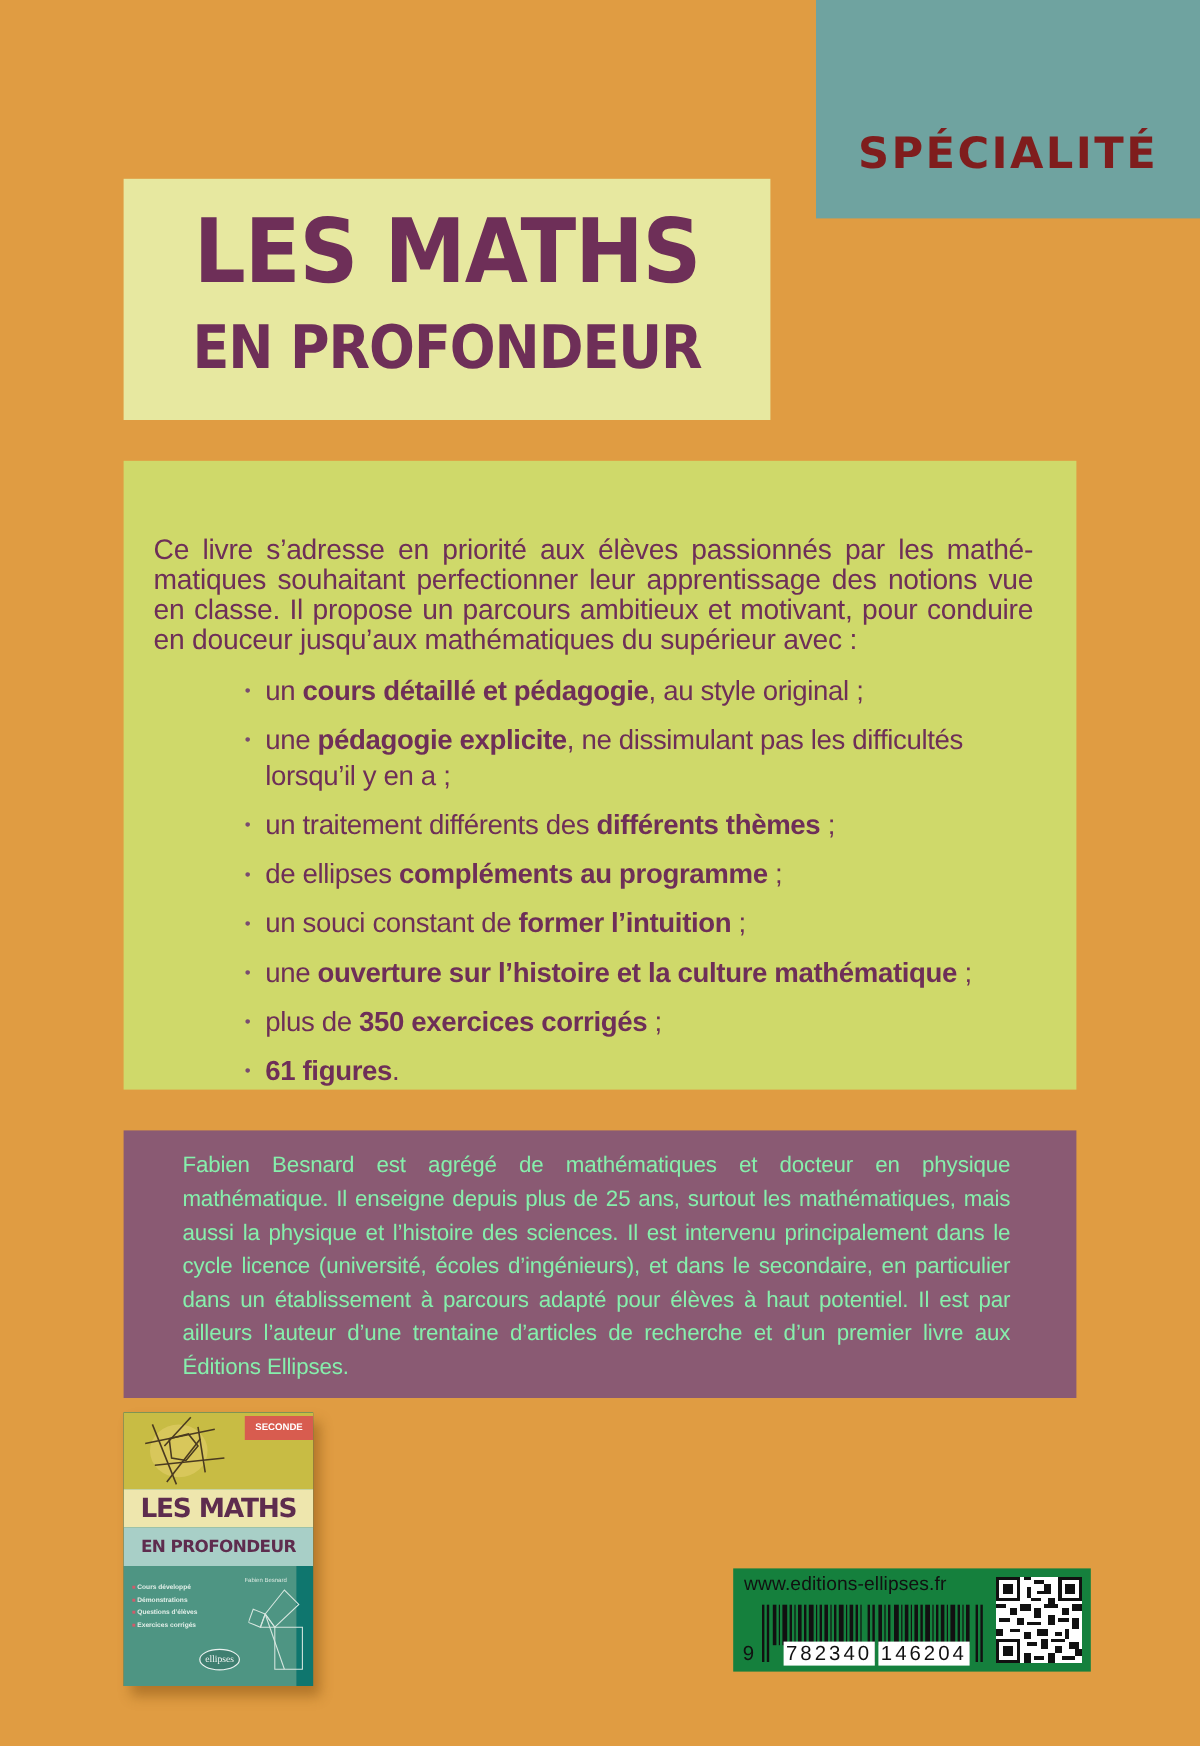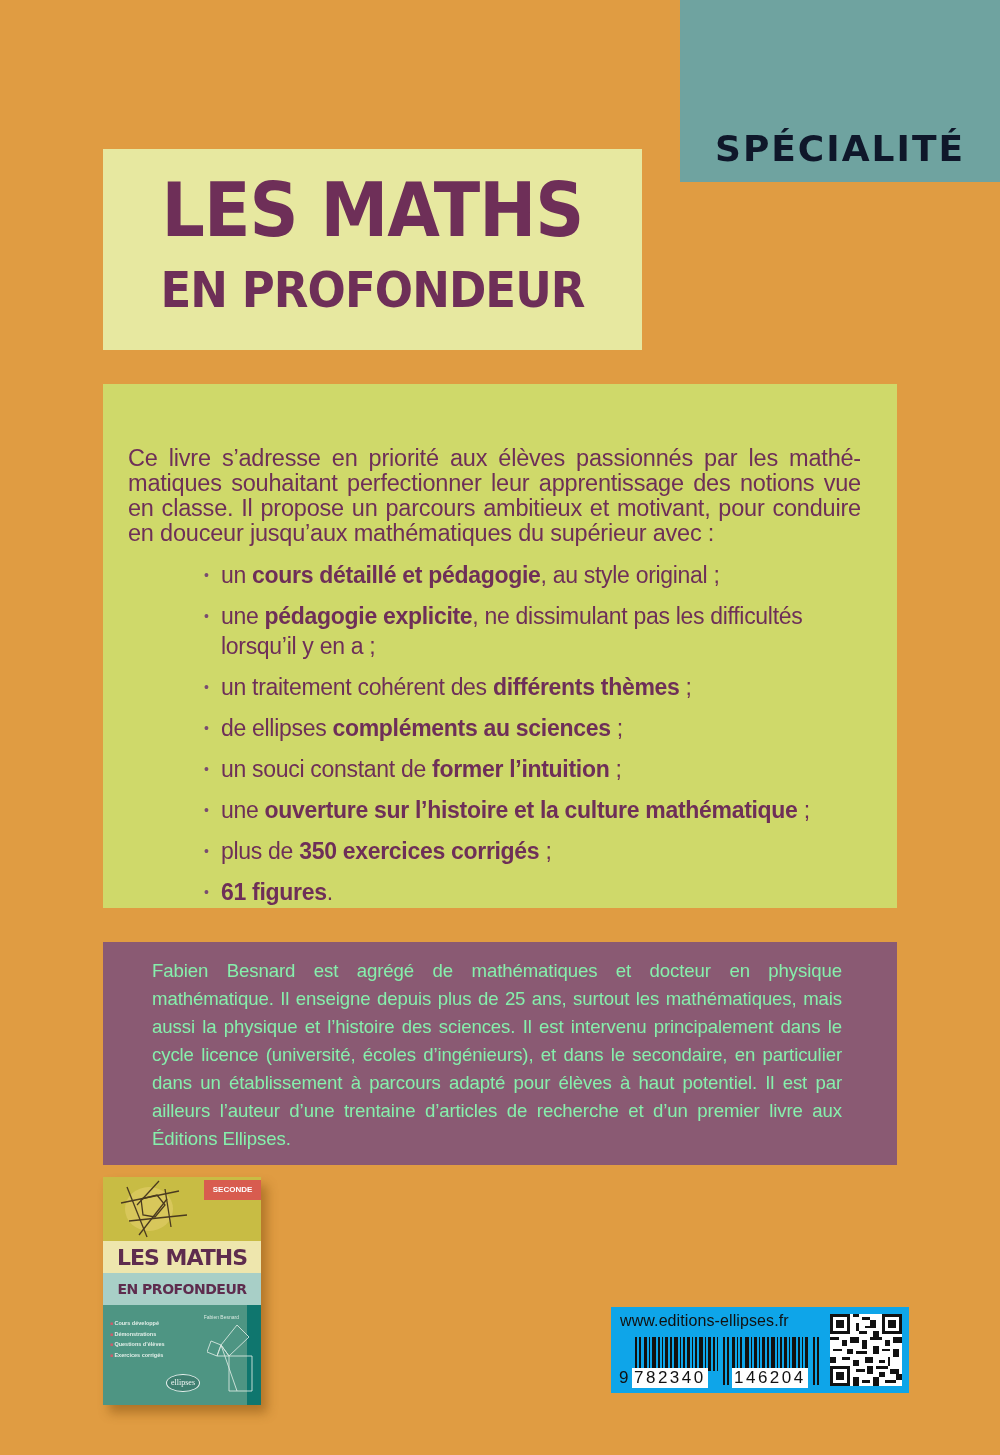--- a/index.html
+++ b/index.html
@@ -13,21 +13,21 @@
     background: #6fa3a0; text-align: center;
   }
   .badge .l1 {
     position: absolute; left: 0; right: 0; top: 56px;
     font-family: "DejaVu Sans", sans-serif; font-weight: bold;
     font-size: 42px; color: #ffffff; letter-spacing: 1px;
   }
   .badge .l2 {
     position: absolute; left: 0; right: 0; top: 108px;
     font-family: "DejaVu Sans", sans-serif; font-weight: bold;
-    font-size: 36px; color: #0f172a; letter-spacing: 2px; margin-top: 20px;
+    font-size: 36px; color: #7f1d1d; letter-spacing: 2px;
   }
   .title-box {
     position: absolute; left: 103px; top: 149px; width: 539px; height: 201px;
     background: #e7e8a0; text-align: center; color: #6e2f58;
   }
   .title-box .t1 {
     position: absolute; left: 0; right: 0; top: 18px;
     font-family: "DejaVu Sans", sans-serif; font-weight: bold;
     font-size: 74px; letter-spacing: -1px; transform: scaleX(0.92);
   }
@@ -100,33 +100,33 @@
   .thumb .lower li { font-size: 5.5px; color: #e3efe9; line-height: 10.5px; font-weight: bold; }
   .thumb .lower li::before { content: "■ "; color: #d25a6b; font-size: 5px; }
   .thumb .logo {
     position: absolute; left: 63px; top: 69px; width: 32px; height: 16px;
     border: 1px solid #e9f2ef; border-radius: 50%; background: #3f7f70;
     color: #f2f6f4; font-size: 8px; text-align: center; line-height: 16px;
     font-family: "Liberation Serif", serif;
   }
   .barcode-box {
     position: absolute; left: 611px; top: 1307px; width: 298px; height: 86px;
-    background: #0ea5e9;
+    background: #15803d;
   }
   .barcode-box .url {
     position: absolute; left: 9px; top: 5px; font-size: 16px; color: #111; letter-spacing: 0.1px;
   }
   .barcode-box .bars {
     position: absolute; left: 24px; top: 30px; width: 186px; height: 48px;
   }
   .barcode-box .isbn-first {
     position: absolute; left: 8px; top: 61px; font-size: 17px; color: #111;
   }
   .barcode-box .isbn-g1 {
-    position: absolute; left: 21px; top: 61px; font-size: 17px; color: #111;
+    position: absolute; left: 42px; top: 61px; font-size: 17px; color: #111;
     background: #fff; padding: 0 2px; letter-spacing: 2.5px;
   }
   .barcode-box .isbn-g2 {
     position: absolute; left: 121px; top: 61px; font-size: 17px; color: #111;
     background: #fff; padding: 0 2px; letter-spacing: 2.5px;
   }
   .barcode-box .qr {
     position: absolute; left: 219px; top: 7px; width: 72px; height: 72px;
   }
 </style>
@@ -140,22 +140,22 @@
 <div class="title-box">
   <div class="t1">LES MATHS</div>
   <div class="t2">EN PROFONDEUR</div>
 </div>
 
 <div class="desc">
   <div class="intro">Ce livre s’adresse en priorité aux élèves passionnés par les mathé-matiques souhaitant perfectionner leur apprentissage des notions vue en classe. Il propose un parcours ambitieux et motivant, pour conduire en douceur jusqu’aux mathématiques du supérieur avec :</div>
   <ul>
     <li><span class="bullet">•</span><span>un </span><b>cours détaillé et pédagogie</b><span>, au style original ;</span></li>
     <li><span class="bullet">•</span><span>une </span><b>pédagogie explicite</b><span>, ne dissimulant pas les difficultés lorsqu’il y en a ;</span></li>
-    <li><span class="bullet">•</span><span>un traitement cohérent des </span><b>différents thèmes</b><span> ;</span></li>
-    <li><span class="bullet">•</span><span>de ellipses </span><b>compléments au sciences</b><span> ;</span></li>
+    <li><span class="bullet">•</span><span>un traitement différents des </span><b>différents thèmes</b><span> ;</span></li>
+    <li><span class="bullet">•</span><span>de ellipses </span><b>compléments au programme</b><span> ;</span></li>
     <li><span class="bullet">•</span><span>un souci constant de </span><b>former l’intuition</b><span> ;</span></li>
     <li><span class="bullet">•</span><span>une </span><b>ouverture sur l’histoire et la culture mathématique</b><span> ;</span></li>
     <li><span class="bullet">•</span><span>plus de </span><b>350 exercices corrigés</b><span> ;</span></li>
     <li><span class="bullet">•</span><span></span><b>61 figures</b><span>.</span></li>
   </ul>
 </div>
 
 <div class="author">
   <p>Fabien Besnard est agrégé de mathématiques et docteur en physique mathématique. Il enseigne depuis plus de 25 ans, surtout les mathématiques, mais aussi la physique et l’histoire des sciences. Il est intervenu principalement dans le cycle licence (université, écoles d’ingénieurs), et dans le secondaire, en particulier dans un établissement à parcours adapté pour élèves à haut potentiel. Il est par ailleurs l’auteur d’une trentaine d’articles de recherche et d’un premier livre aux Éditions Ellipses.</p>
 </div>

